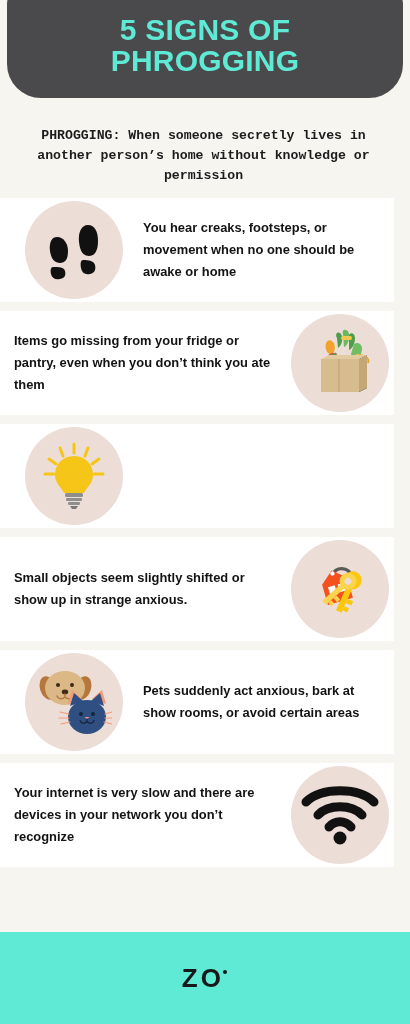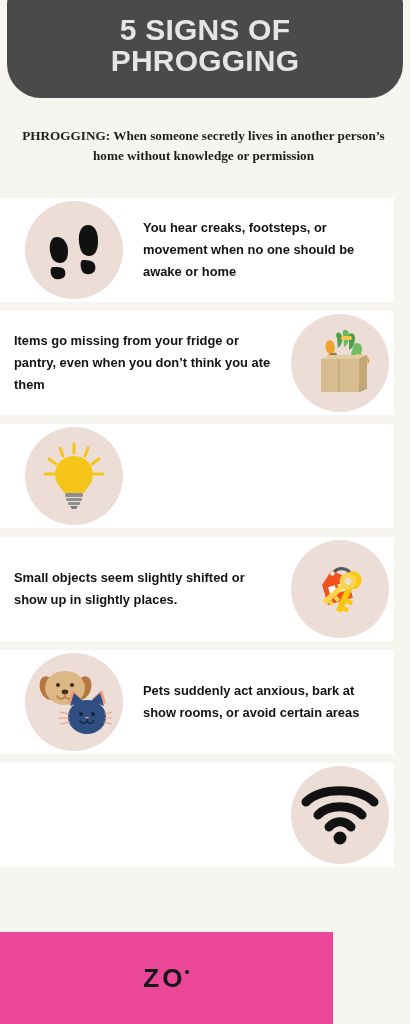--- a/index.html
+++ b/index.html
@@ -24,40 +24,40 @@
     width: 396px;
     height: 112px;
     background: #4a4a4c;
     border-radius: 18px 18px 34px 34px;
     display: flex;
     align-items: flex-end;
     justify-content: center;
     padding-bottom: 22px;
   }
   .header-title {
-    color: #e5e5e5;
+    color: #5eead4;
     font-family: "Liberation Sans", sans-serif;
     font-weight: 700;
     font-size: 30px;
     line-height: 1.04;
     text-align: center;
     letter-spacing: 0.2px;
     white-space: pre-line;
   }
 
   
   .subtitle {
     position: absolute;
     left: 0;
     top: 126px;
     width: 407px;
     padding: 0 10px;
     text-align: center;
     color: #1c1c1c;
-    font-family: Liberation Serif, serif;
+    font-family: Liberation Mono, monospace;
     font-weight: 700;
     font-size: 13.2px;
     line-height: 1.52;
   }
 
   
   .cards {
     position: absolute;
     left: 0;
     top: 198px;
@@ -102,23 +102,23 @@
   .card.icon-left  .card-text { padding: 0 18px 0 20px; }
   .card.icon-right .card-text { padding: 0 10px 0 14px; }
 
   .icon-badge svg { display: block; }
 
   
   .footer {
     position: absolute;
     left: 0;
     bottom: 0;
-    width: 333px;
+    width: 410px;
     height: 92px;
-    background: #ec4899;
+    background: #5eead4;
     display: flex;
     align-items: center;
     justify-content: center;
   }
   .logo {
     display: flex;
     align-items: center;
     color: #16181a;
     font-family: "Liberation Sans", sans-serif;
     font-weight: 700;
@@ -227,21 +227,21 @@
 
         <g transform="rotate(48 40 30)">
           <circle cx="40" cy="26" r="8.4" fill="#fbd34d"></circle>
           <circle cx="40" cy="26" r="3.4" fill="#ecddd6"></circle>
           <rect x="37.2" y="33" width="5.6" height="25" fill="#fbd34d"></rect>
           <rect x="42.8" y="44" width="5.5" height="4" fill="#fbd34d"></rect>
           <rect x="42.8" y="51" width="4.6" height="4" fill="#fbd34d"></rect>
         </g>
       </svg>
     </div>
-    <div class="card-text">Small objects seem slightly shifted or show up in slightly places.</div>
+    <div class="card-text">Small objects seem slightly shifted or show up in strange anxious.</div>
   </div>
 
   <div class="card icon-left">
     <div class="icon-badge">
       <svg width="76" height="72" viewBox="0 0 76 72" aria-hidden="true">
 
         <g>
           <ellipse cx="12" cy="22" rx="8" ry="12" fill="#b5773c" transform="rotate(-18 12 22)"></ellipse>
           <ellipse cx="47" cy="22" rx="8" ry="12" fill="#b5773c" transform="rotate(18 47 22)"></ellipse>
           <ellipse cx="29" cy="22" rx="20" ry="17" fill="#dcb887"></ellipse>
@@ -277,20 +277,21 @@
 
   <div class="card icon-right">
     <div class="icon-badge">
       <svg width="78" height="62" viewBox="0 0 78 62" aria-hidden="true">
         <path d="M5 18 C20 3 58 3 73 18" stroke="#111" stroke-width="9" fill="none" stroke-linecap="round"></path>
         <path d="M17 31 C27 20 51 20 61 31" stroke="#111" stroke-width="9" fill="none" stroke-linecap="round"></path>
         <path d="M28 43 C34 36 44 36 50 43" stroke="#111" stroke-width="9" fill="none" stroke-linecap="round"></path>
         <circle cx="39" cy="54" r="6.5" fill="#111"></circle>
       </svg>
     </div>
+    <div class="card-text">Your internet is very slow and there are devices in your network you don’t recognize</div>
   </div>
 
 </div>
 
 <div class="footer">
   <div class="logo">
     <span>ZO</span>
     <span class="logo-dot"></span>
   </div>
 </div>

